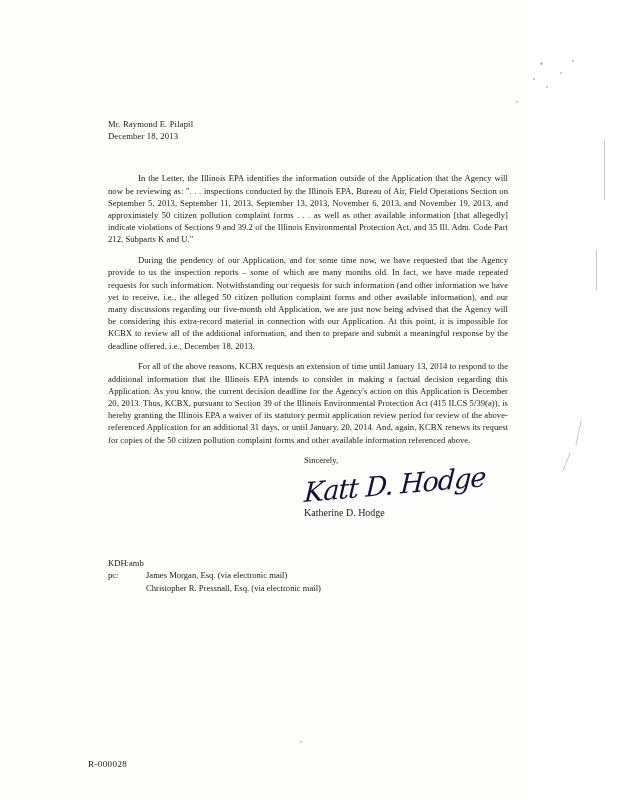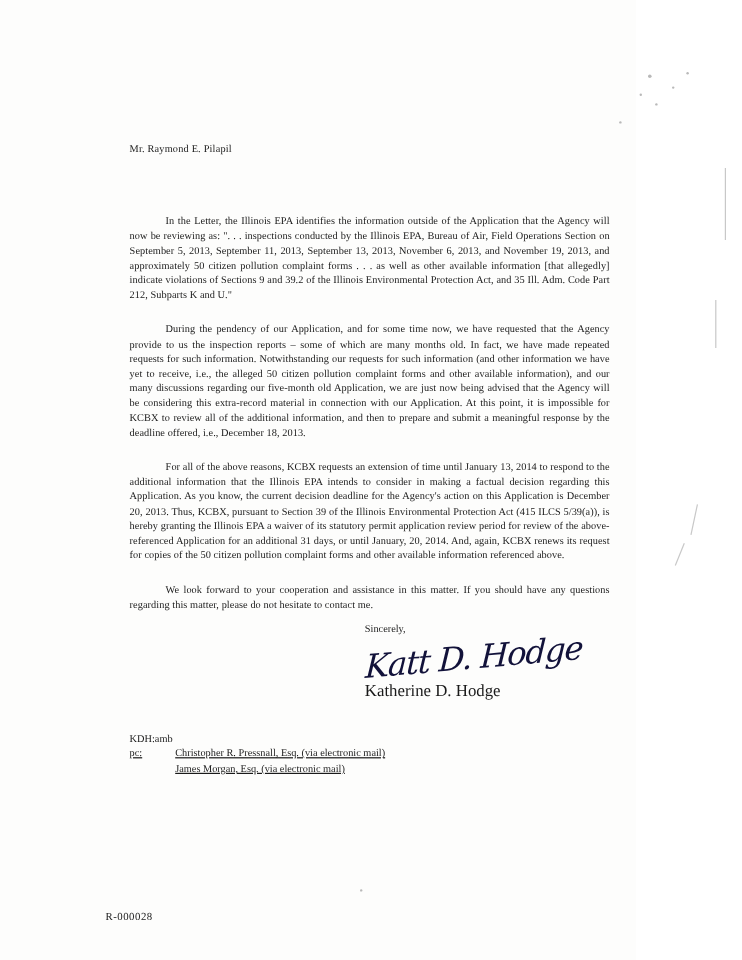--- a/index.html
+++ b/index.html
@@ -56,25 +56,24 @@
     line-height: 12.2px;
     letter-spacing: 0.15px;
   }
   .addr-block div { white-space: nowrap; }
 
   .para {
     font-size: 8.6px;
     line-height: 12.2px;
     text-align: justify;
     text-justify: inter-word;
-    margin-top: 17px;
     text-indent: 30px;
     letter-spacing: 0.05px;
   }
-  .para.first { margin-top: 48px; }
+  .para.first { margin-top: 30px; }
 
   .closing {
     margin-top: 8px;
     margin-left: 196px;
     font-size: 8.6px;
     line-height: 12.2px;
   }
   .sig-wrap {
     position: relative;
     margin-left: 196px;
@@ -87,35 +86,34 @@
     font-family: "DejaVu Serif", serif;
     font-style: italic;
     font-size: 27px;
     color: #12123a;
     transform: rotate(-5deg) skewX(-8deg);
     letter-spacing: -1px;
     white-space: nowrap;
   }
   .sig-name {
     margin-left: 196px;
-    font-size: 14px;
+    font-size: 10px;
     line-height: 12.2px;
   }
 
   .initials {
-    margin-top: 26px;
+    margin-top: 38px;
     font-size: 8.6px;
     line-height: 12.4px;
     font-family: Liberation Serif, serif;
   }
   .cc-row {
     display: flex;
     font-size: 8.6px;
     line-height: 12.4px;
-    text-decoration: underline;
   }
   .cc-label { width: 38px; flex: 0 0 38px; }
   .cc-list div { white-space: nowrap; }
 
   .bates {
     position: absolute;
     left: 88px;
     top: 759px;
     font-size: 9px;
     letter-spacing: 0.4px;
@@ -137,42 +135,42 @@
 
   <span class="hairline hl-right-1"></span>
   <span class="hairline hl-right-2"></span>
   <span class="hairline hl-right-3"></span>
   <span class="hairline hl-right-4"></span>
 
   <div class="content">
 
     <div class="addr-block">
       <div>Mr. Raymond E. Pilapil</div>
+      <div>December 18, 2013</div>
     </div>
 
     <p class="para first">In the Letter, the Illinois EPA identifies the information outside of the Application that the Agency will now be reviewing as: ". . . inspections conducted by the Illinois EPA, Bureau of Air, Field Operations Section on September 5, 2013, September 11, 2013, September 13, 2013, November 6, 2013, and November 19, 2013, and approximately 50 citizen pollution complaint forms . . . as well as other available information [that allegedly] indicate violations of Sections 9 and 39.2 of the Illinois Environmental Protection Act, and 35 Ill. Adm. Code Part 212, Subparts K and U."</p>
     <p class="para">During the pendency of our Application, and for some time now, we have requested that the Agency provide to us the inspection reports – some of which are many months old.  In fact, we have made repeated requests for such information.  Notwithstanding our requests for such information (and other information we have yet to receive, i.e., the alleged 50 citizen pollution complaint forms and other available information), and our many discussions regarding our five-month old Application, we are just now being advised that the Agency will be considering this extra-record material in connection with our Application.  At this point, it is impossible for KCBX to review all of the additional information, and then to prepare and submit a meaningful response by the deadline offered, i.e., December 18, 2013.</p>
     <p class="para">For all of the above reasons, KCBX requests an extension of time until January 13, 2014 to respond to the additional information that the Illinois EPA intends to consider in making a factual decision regarding this Application.  As you know, the current decision deadline for the Agency's action on this Application is December 20, 2013.  Thus, KCBX, pursuant to Section 39 of the Illinois Environmental Protection Act (415 ILCS 5/39(a)), is hereby granting the Illinois EPA a waiver of its statutory permit application review period for review of the above-referenced Application for an additional 31 days, or until January, 20, 2014.  And, again, KCBX renews its request for copies of the 50 citizen pollution complaint forms and other available information referenced above.</p>
-    <p class="para">We look forward to your cooperation and assistance in this matter.  If you should have any questions regarding this matter, please do not hesitate to contact me.</p>
 
     <div class="closing">Sincerely,</div>
 
     <div class="sig-wrap">
       <div class="sig">Katt D. Hodge</div>
     </div>
 
     <div class="sig-name">Katherine D. Hodge</div>
 
     <div class="initials">KDH:amb</div>
 
     <div class="cc-row">
       <div class="cc-label">pc:</div>
       <div class="cc-list">
+        <div>James Morgan, Esq. (via electronic mail)</div>
         <div>Christopher R. Pressnall, Esq. (via electronic mail)</div>
-        <div>James Morgan, Esq. (via electronic mail)</div>
       </div>
     </div>
 
   </div>
 
   <div class="bates">R-000028</div>
 
 </div>
 
 </body></html>

